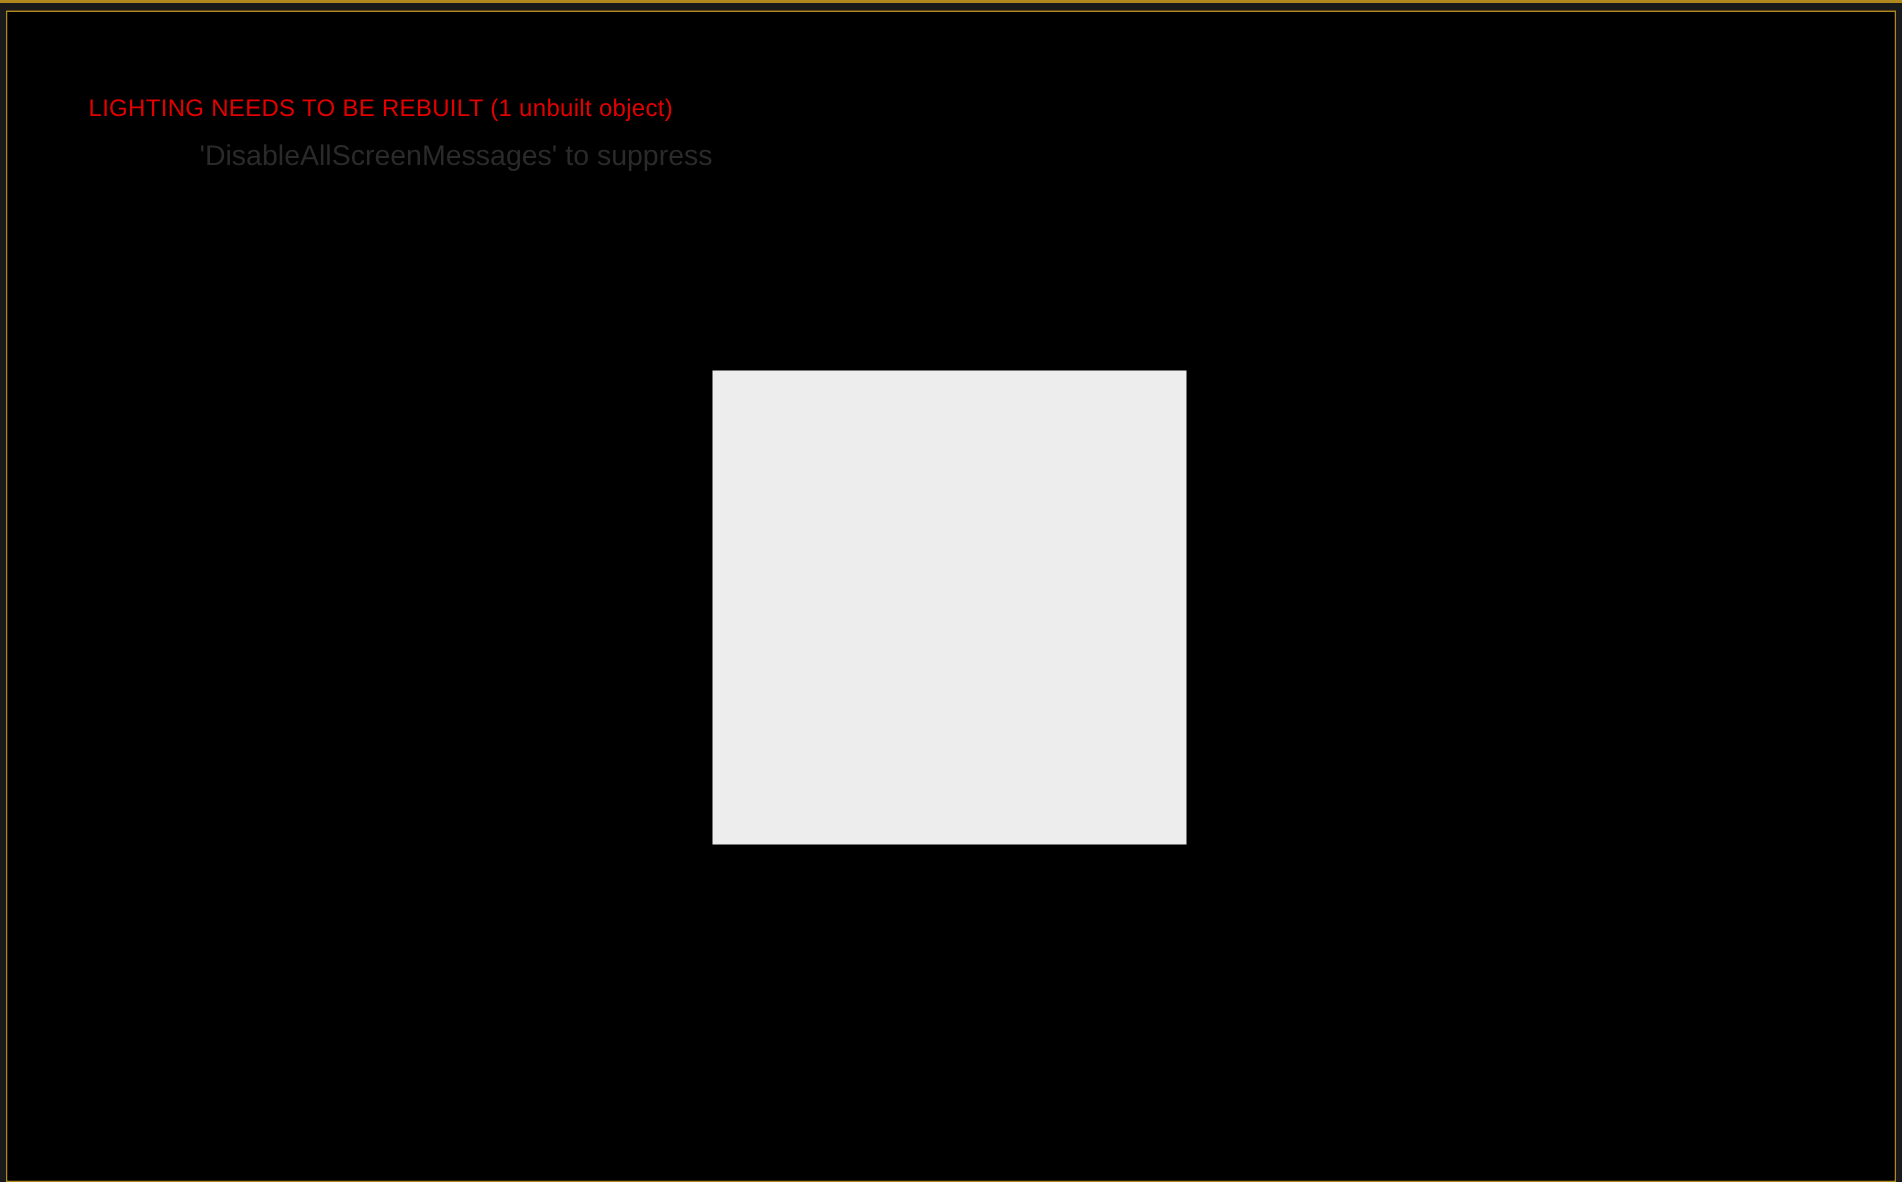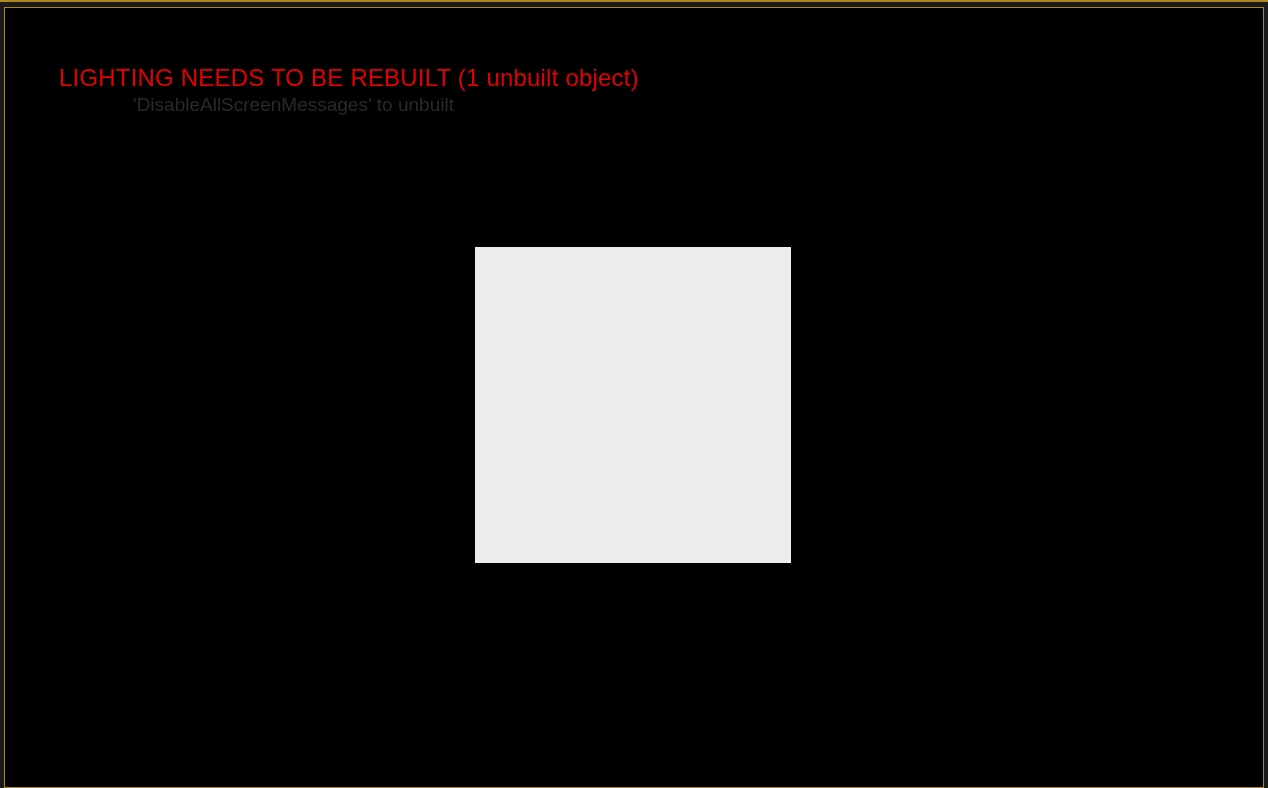--- a/index.html
+++ b/index.html
@@ -38,21 +38,21 @@
       left: 0;
       right: 0;
       bottom: 0;
       background: #000000;
     }
     .warning-text {
       position: absolute;
       top: 56px;
       left: 54px;
       color: #e40000;
-      font-size: 24px;
+      font-size: 16px;
       font-weight: 400;
       letter-spacing: 0.2px;
     }
     .hint-text {
       position: absolute;
       top: 86px;
       left: 128px;
       color: #2a2a2a;
       font-size: 19px;
       font-weight: 400;
@@ -66,17 +66,17 @@
       background: #ededed;
     }
   </style>
 </head>
 <body>
 
 <div class="outer-frame">
   <div class="viewport-border">
     <div class="viewport">
       <div class="warning-text">LIGHTING NEEDS TO BE REBUILT (1 unbuilt object)</div>
-      <div class="hint-text">'DisableAllScreenMessages' to unbuilt</div>
+      <div class="hint-text">'DisableAllScreenMessages' to suppress</div>
       <div class="scene-plane"></div>
     </div>
   </div>
 </div>
 
 </body></html>

